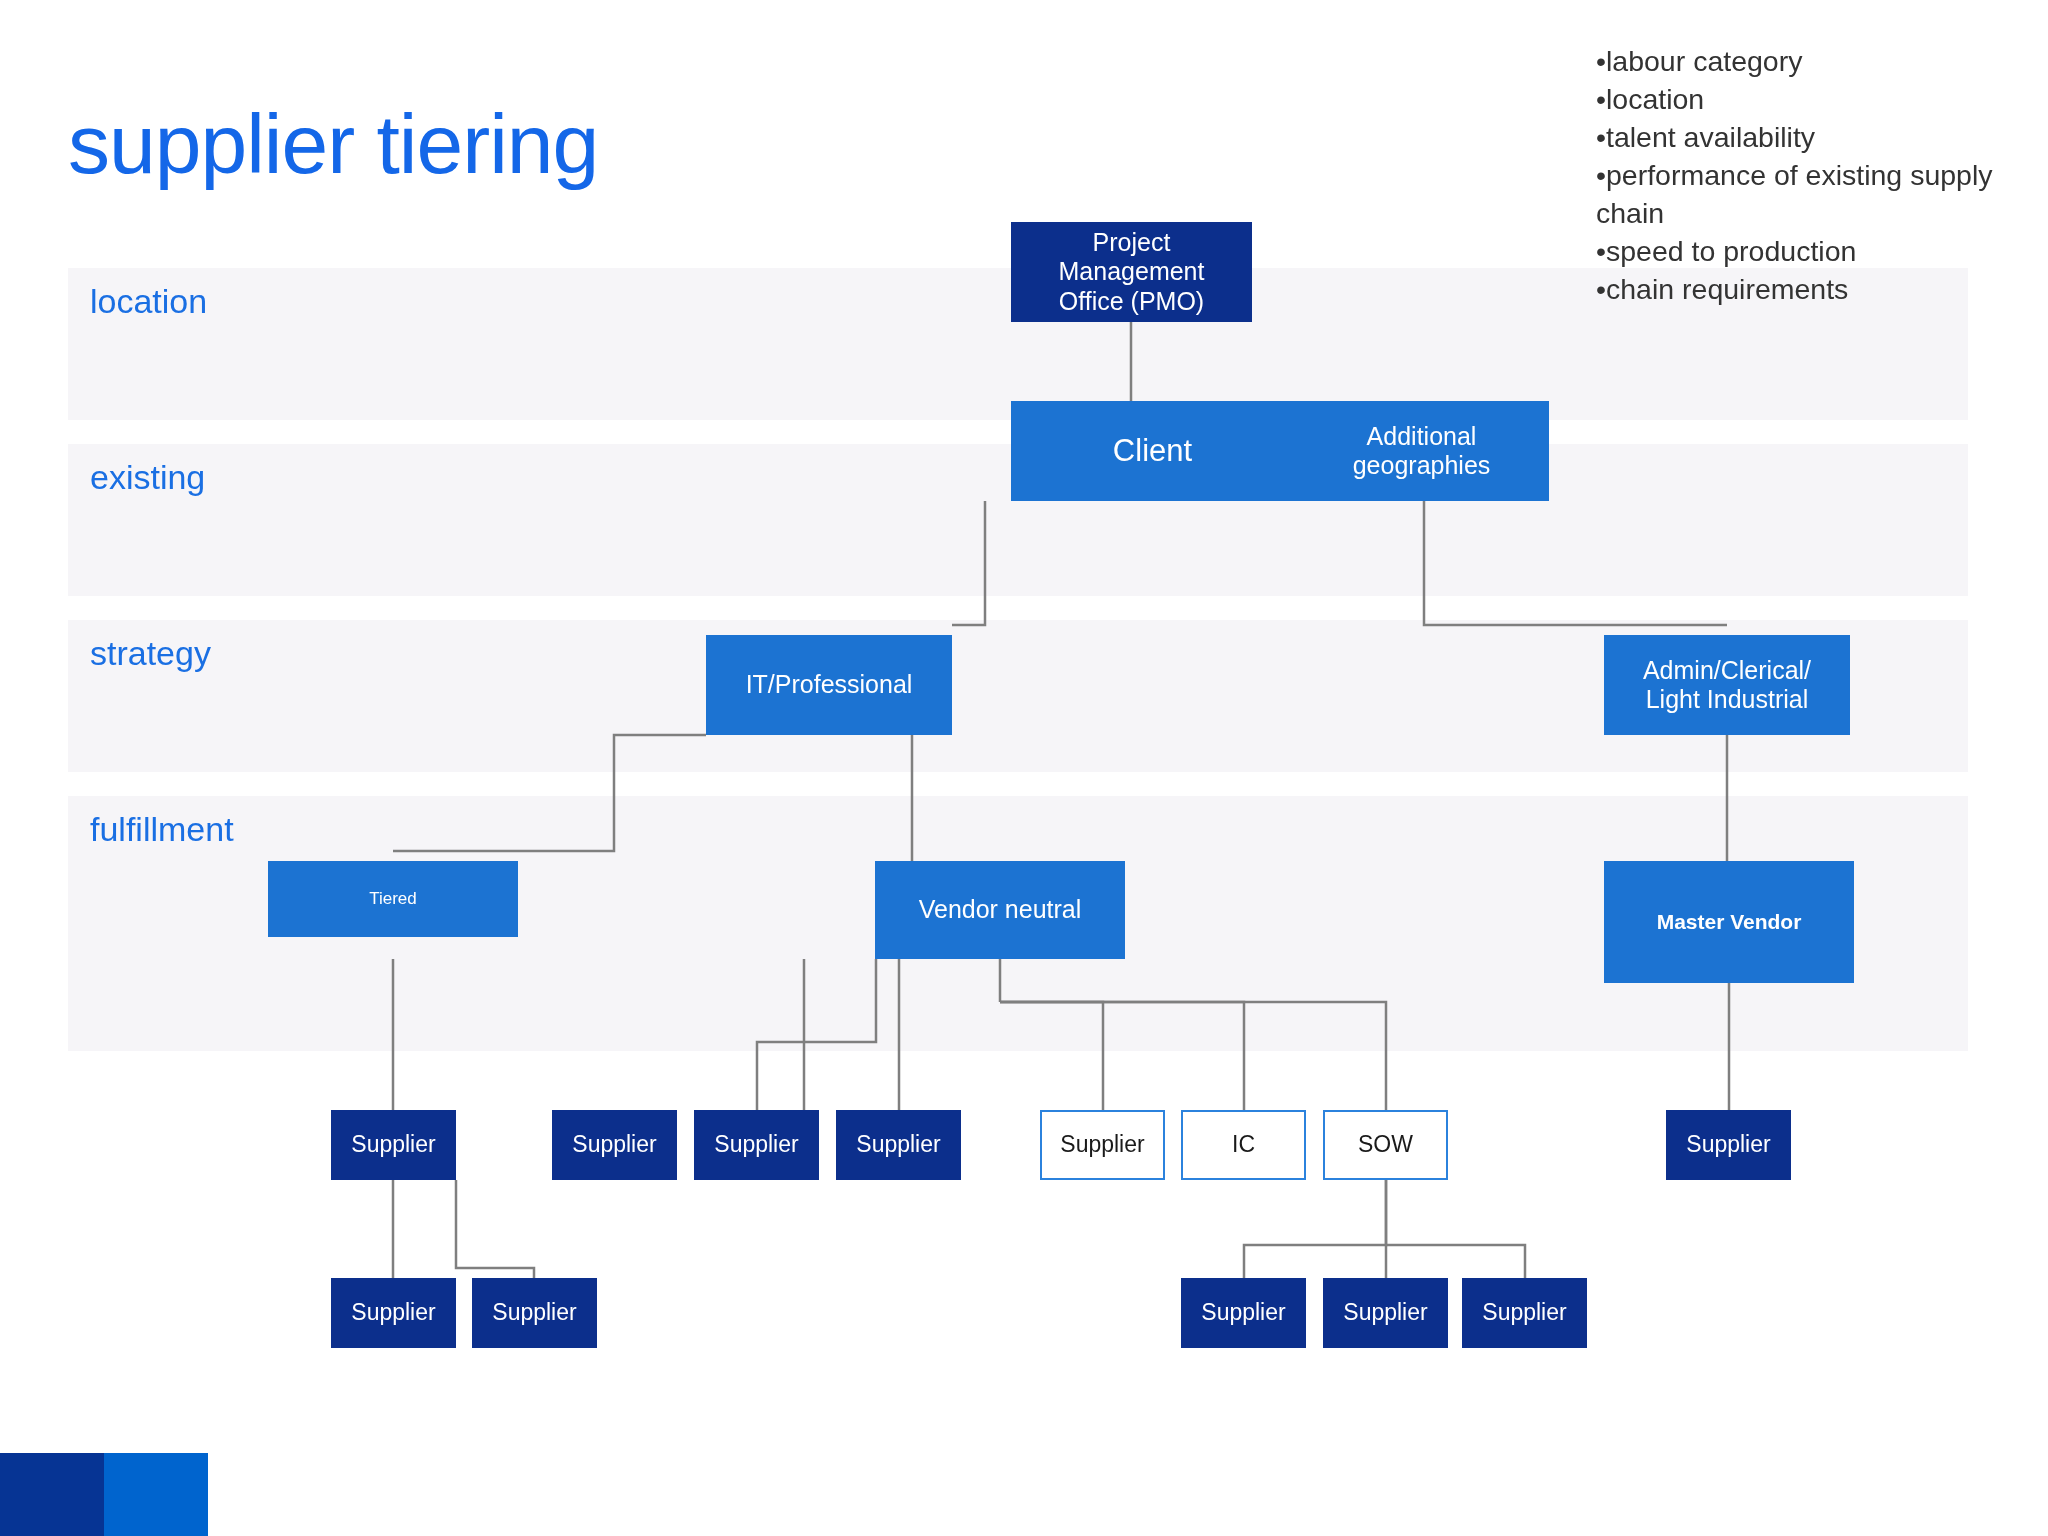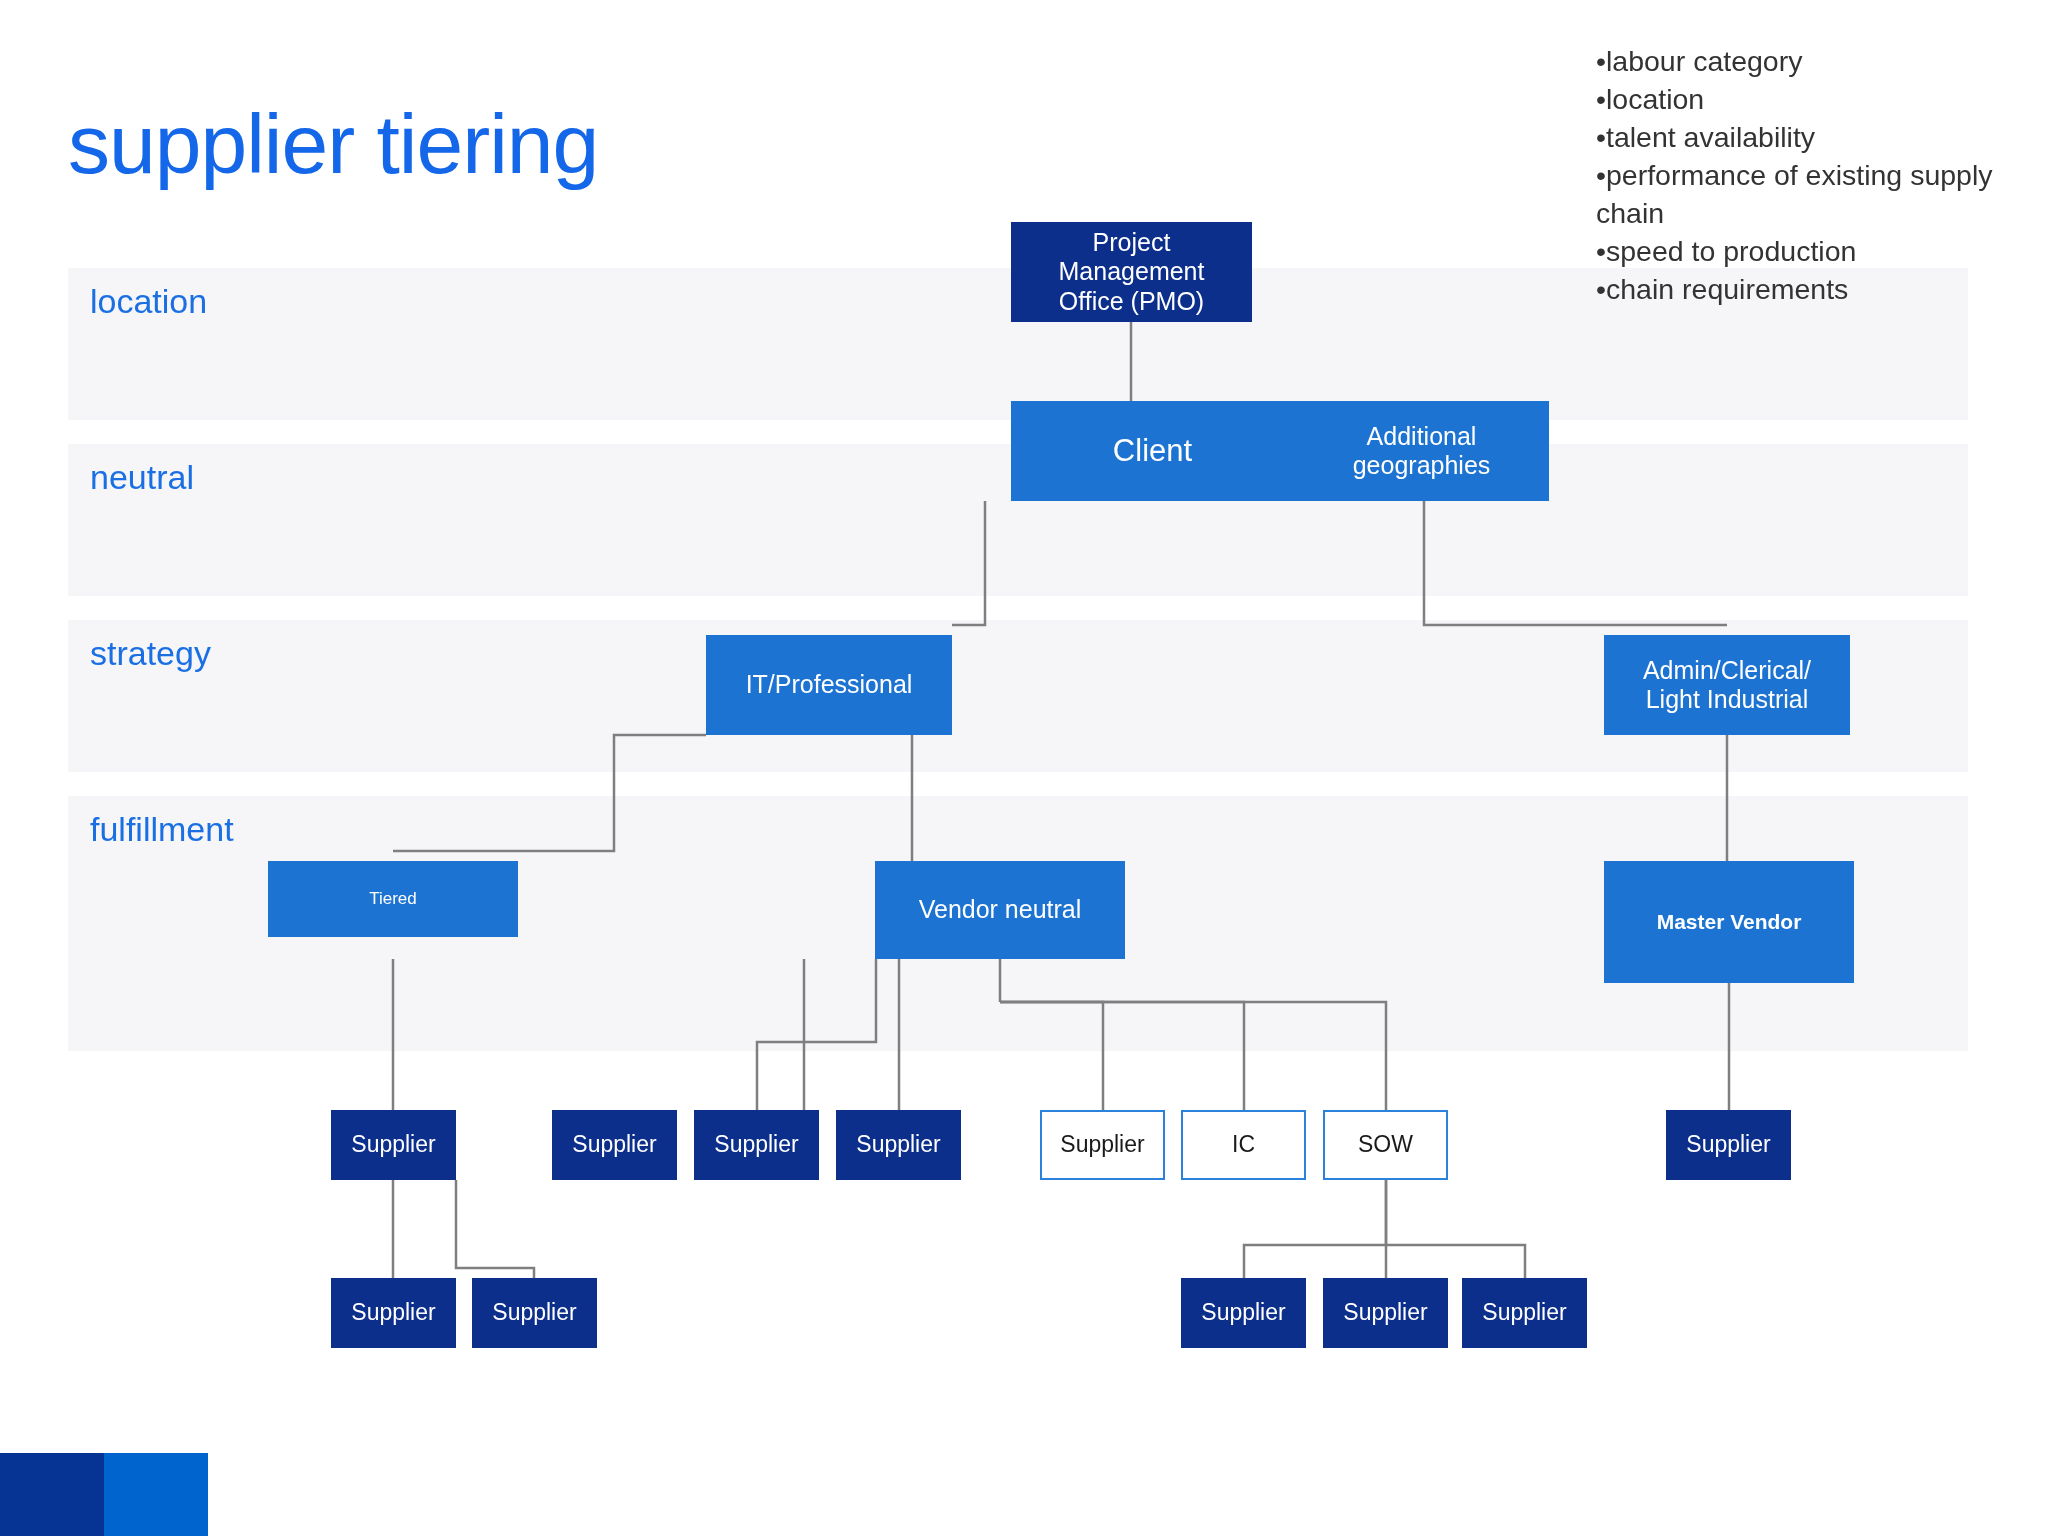--- a/index.html
+++ b/index.html
@@ -125,21 +125,21 @@
 </head>
 <body>
 
 <div id="slide">
 
   <div id="bands">
       <div class="band" style="top: 268px; height: 152px;">
         <div class="band-label">location</div>
       </div>
       <div class="band" style="top: 444px; height: 152px;">
-        <div class="band-label">neutral</div>
+        <div class="band-label">existing</div>
       </div>
       <div class="band" style="top: 620px; height: 152px;">
         <div class="band-label">strategy</div>
       </div>
       <div class="band" style="top: 796px; height: 255px;">
         <div class="band-label">fulfillment</div>
       </div>
     </div>
 
   <div id="title">supplier tiering</div>

